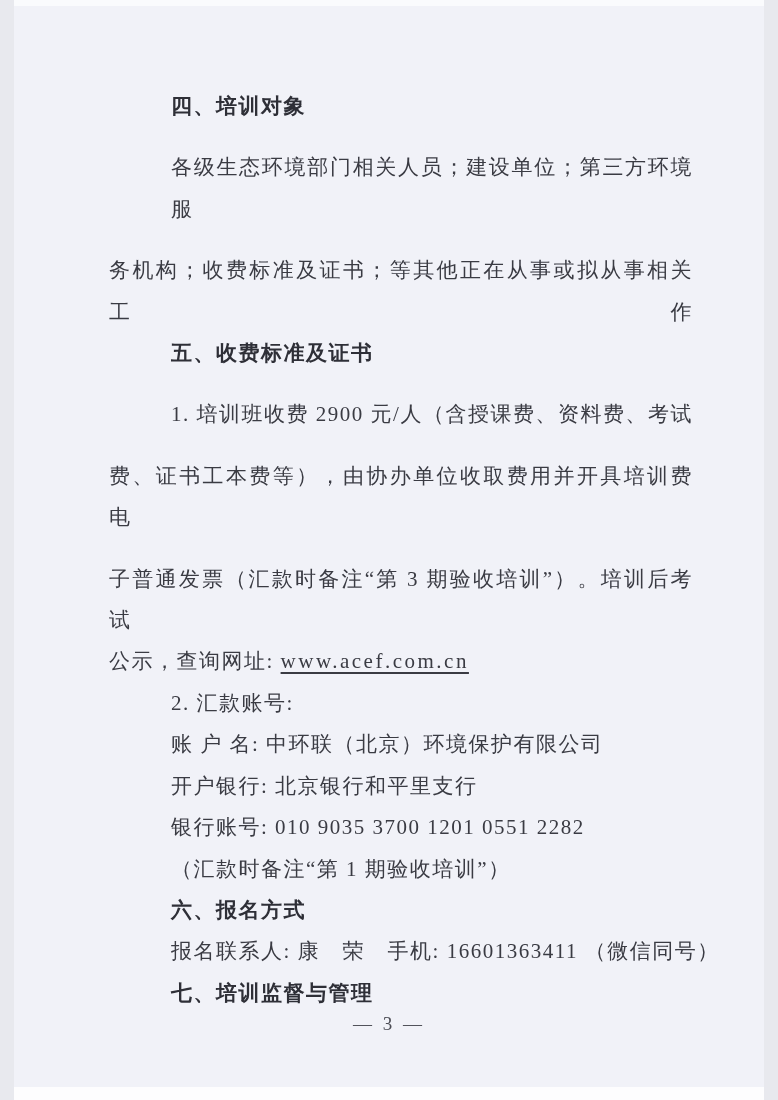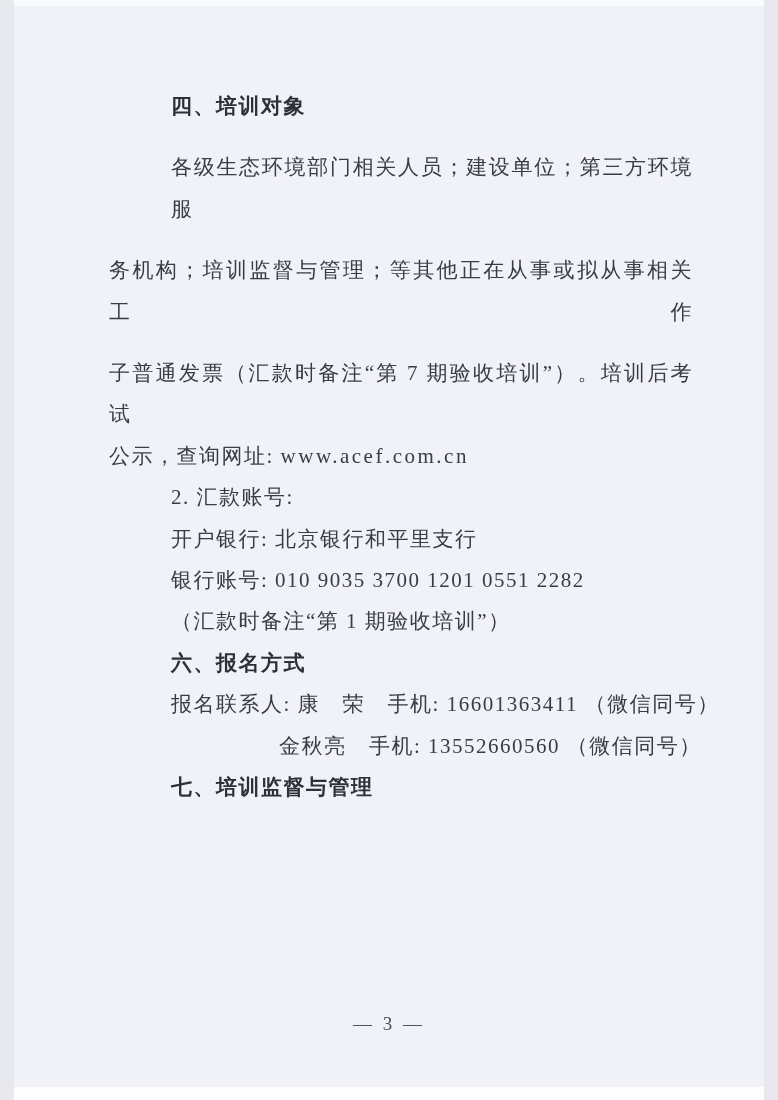--- a/index.html
+++ b/index.html
@@ -49,20 +49,21 @@
     white-space: normal;
     text-align: justify;
     text-align-last: justify;
     margin-top: 20px;
   }
   .line.indent { padding-left: 62px; }
   .line.deep   { padding-left: 170px; }
   .line.bold   { font-weight: bold; color: #2e2f37; }
   .url {
     color: inherit;
+    text-decoration: underline;
     text-underline-offset: 4px;
     letter-spacing: 2.5px;
     word-spacing: 1px;
     cursor: pointer;
   }
   .footer {
     position: absolute;
     top: 1013px;
     left: 0;
     width: 100%;
@@ -72,26 +73,29 @@
     color: #4b4c54;
   }
 </style>
 </head>
 <body>
 
 <div class="page">
   <div class="content" id="doc-body">
       <div class="line indent bold">四、培训对象</div>
       <div class="line justify indent">各级生态环境部门相关人员；建设单位；第三方环境服</div>
-      <div class="line justify">务机构；培训监督与管理；等其他正在从事或拟从事相关工作</div>
-      <div class="line justify">子普通发票（汇款时备注“第 7 期验收培训”）。培训后考试</div>
+      <div class="line justify">务机构；收费标准及证书；等其他正在从事或拟从事相关工作</div>
+      <div class="line indent bold">五、收费标准及证书</div>
+      <div class="line justify indent">1. 培训班收费 2900 元/人（含授课费、资料费、考试</div>
+      <div class="line justify">费、证书工本费等），由协办单位收取费用并开具培训费电</div>
+      <div class="line justify">子普通发票（汇款时备注“第 3 期验收培训”）。培训后考试</div>
       <div class="line"><span>公示，查询网址: </span><a class="url">www.acef.com.cn</a></div>
       <div class="line indent">2. 汇款账号:</div>
+      <div class="line indent">账 户 名: 中环联（北京）环境保护有限公司</div>
       <div class="line indent">开户银行: 北京银行和平里支行</div>
       <div class="line indent">银行账号: 010 9035 3700 1201 0551 2282</div>
       <div class="line indent">（汇款时备注“第 1 期验收培训”）</div>
       <div class="line indent bold">六、报名方式</div>
       <div class="line indent">报名联系人: 康　荣　手机: 16601363411 （微信同号）</div>
-      <div class="line deep">金秋亮　手机: 13552660560 （微信同号）</div>
       <div class="line indent bold">七、培训监督与管理</div>
     </div>
   <div class="footer">— 3 —</div>
 </div>
 
 </body></html>

